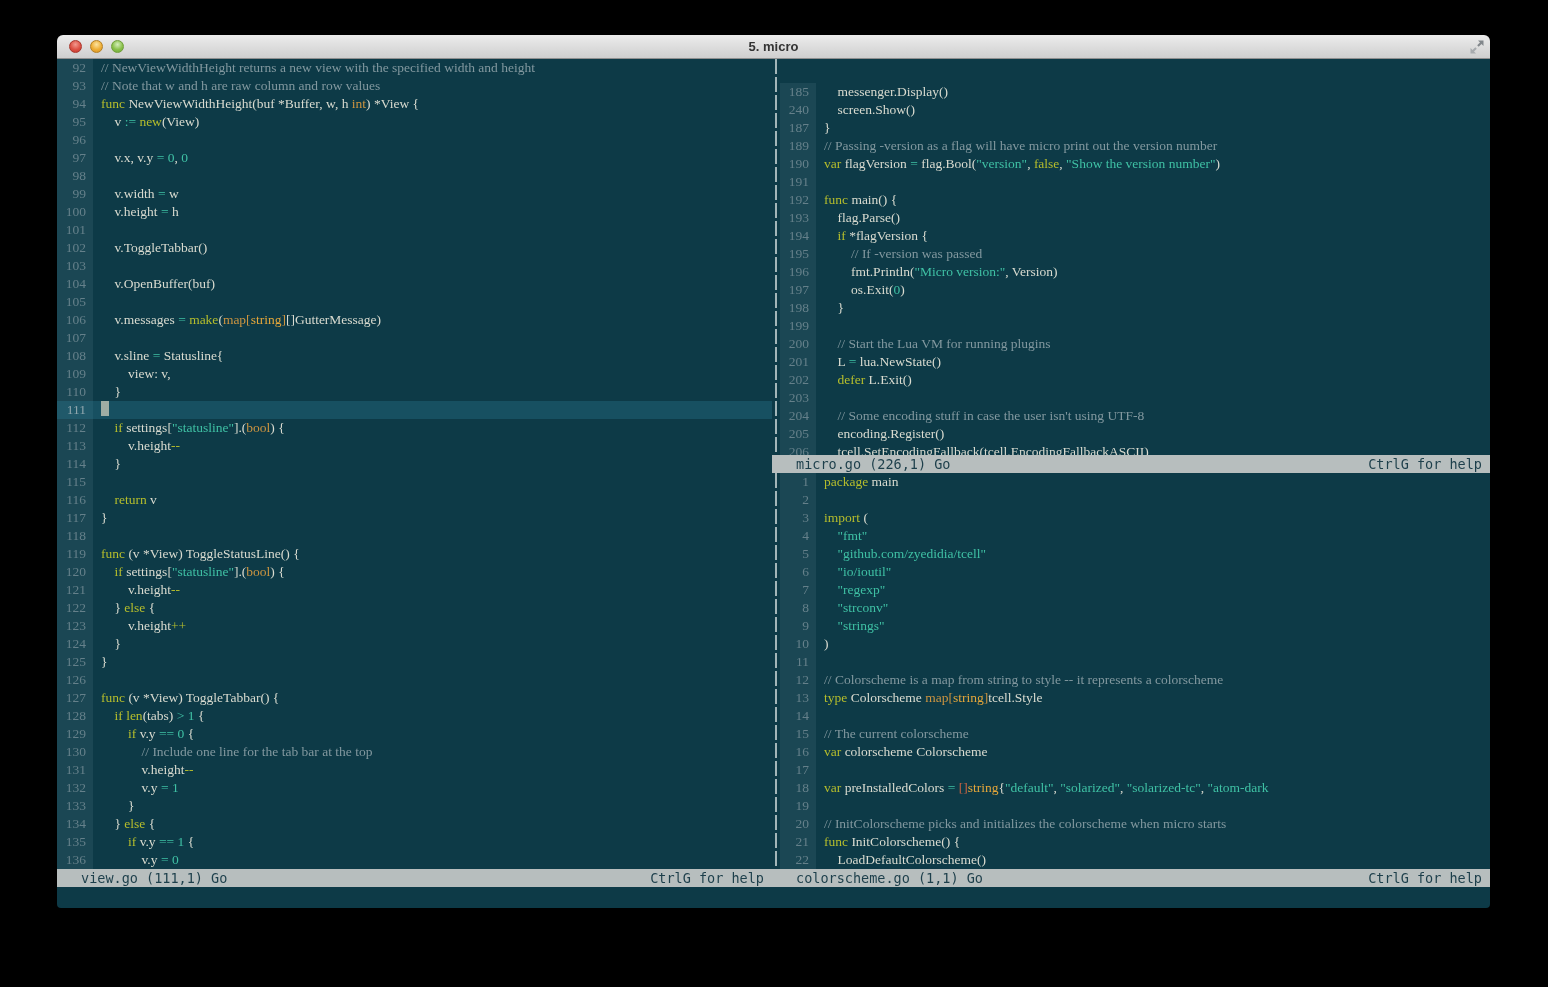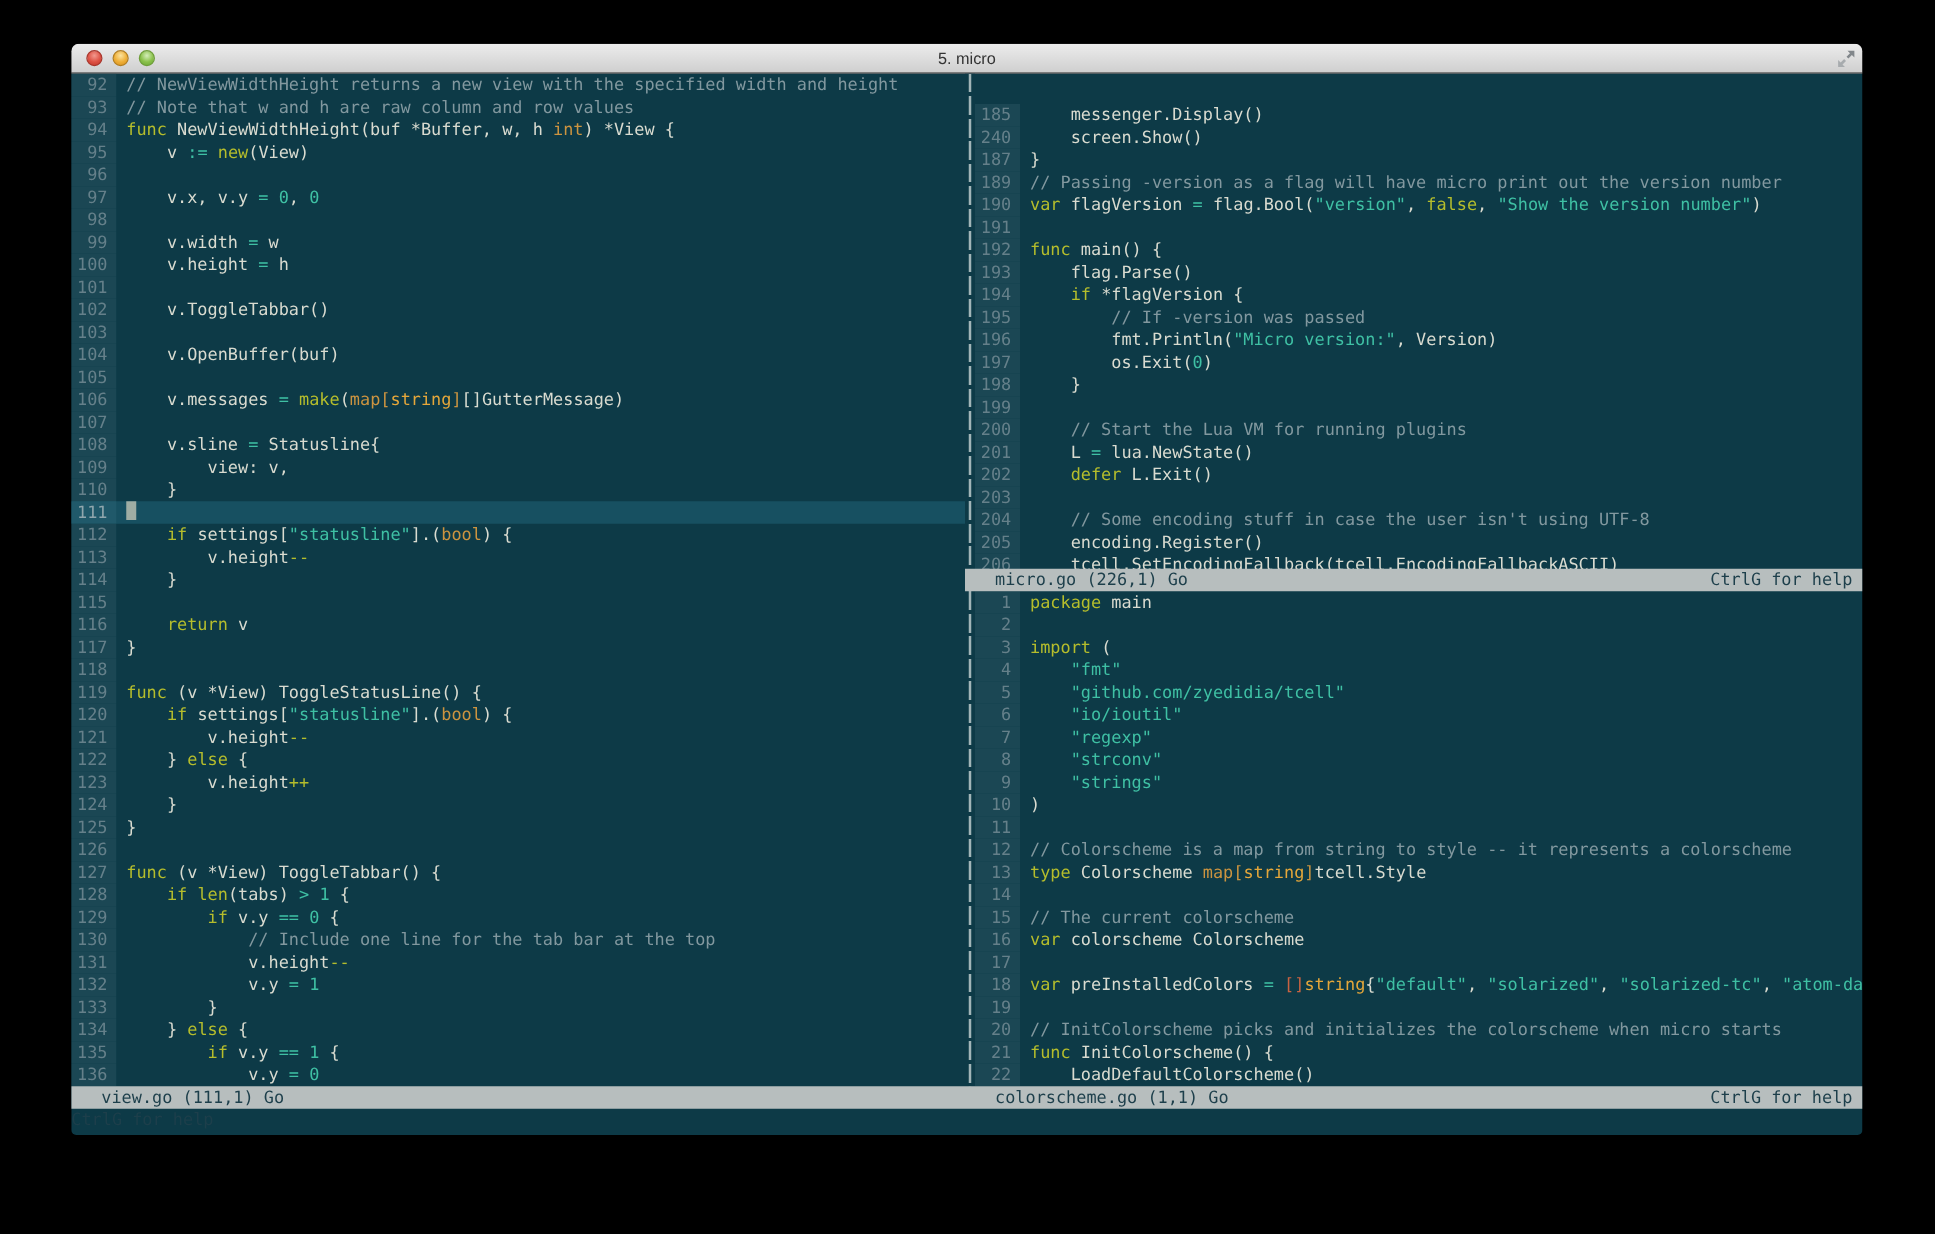--- a/index.html
+++ b/index.html
@@ -7,35 +7,35 @@
   .stage { position:relative; width:1548px; height:987px; background:#000;
            font-family:"DejaVu Sans Mono", monospace; }
 
   .window { position:absolute; left:57px; top:35px; width:1433px; height:873px;
             border-radius:6px 6px 4px 4px; overflow:hidden;
             box-shadow:0 10px 30px rgba(0,0,0,.7); }
 
   
   .titlebar { position:relative; height:24px;
               background:linear-gradient(#ececec,#cfcfcf);
-              border-bottom:1px solid #8f8f8f; }
+              border-bottom:1px solid #8f8f8f;font-weight:bold; }
   .traffic-lights { position:absolute; left:12px; top:5px; display:flex; gap:8px; }
   .tl { width:13px; height:13px; border-radius:50%; display:inline-block; }
   .tl-red    { background:radial-gradient(circle at 50% 32%, #f2998e 0%, #dd5144 55%, #bf382c 100%); border:1px solid #a8372d; }
   .tl-yellow { background:radial-gradient(circle at 50% 32%, #fbe3a0 0%, #eeae36 55%, #d5901f 100%); border:1px solid #b27f24; }
   .tl-green  { background:radial-gradient(circle at 50% 32%, #d4edba 0%, #8ac14a 55%, #69a637 100%); border:1px solid #6f9e3a; }
   .win-title { position:absolute; left:0; right:0; top:4px; text-align:center;
                font-family:"Liberation Sans", sans-serif; font-size:13px; color:#333; }
   .resize-icon { position:absolute; right:5px; top:4px; width:16px; height:16px; }
 
   
   .terminal { position:relative; width:1433px; height:849px; background:#0d3a47;
               font-size:13.5px; line-height:18px; }
 
-  .pane { position:absolute; overflow:hidden; }
+  .pane { position:absolute; overflow:hidden;font-family:Liberation Serif, serif; }
   .pane-left { left:0; top:0; width:715px; height:810px; }
   .pane-rt   { left:723px; top:0; width:710px; height:396px;margin-top:24px; }
   .pane-rb   { left:723px; top:414px; width:710px; height:396px; }
 
   .divider { position:absolute; left:715px; top:0; width:8px; height:810px;
              background-color:#0d3a47;
              background-image:repeating-linear-gradient(to bottom,#a2b5b8 0 15px, rgba(0,0,0,0) 15px 18px);
              background-size:2px 810px; background-position:3px 0; background-repeat:no-repeat; }
 
   .row { display:flex; height:18px; white-space:pre; }
@@ -54,21 +54,21 @@
   .sg-cy  { color:#3fc0a4; }
   .sg-ty  { color:#cc9440; }
   .sg-org { color:#e5a73a; }
   .sg-red { color:#c96342; }
 
   .statusbar { position:absolute; height:18px; background:#b7bebe; color:#1d3f4b;
                display:flex; justify-content:space-between; white-space:pre;
                font-size:13.5px; line-height:18px; }
   .statusbar .sb-file { padding-left:24px; }
   .statusbar .sb-help { padding-right:8px; }
-  .sb-left  { left:0;   top:810px; width:715px;flex-direction:column; }
+  .sb-left  { left:0;   top:810px; width:715px; }
   .sb-mid   { left:715px; top:396px; width:718px; z-index:3; }
   .sb-right { left:715px; top:810px; width:718px; }
 </style>
 </head>
 <body>
 
 <div class="stage">
   <div class="window">
 
     <div class="titlebar">

